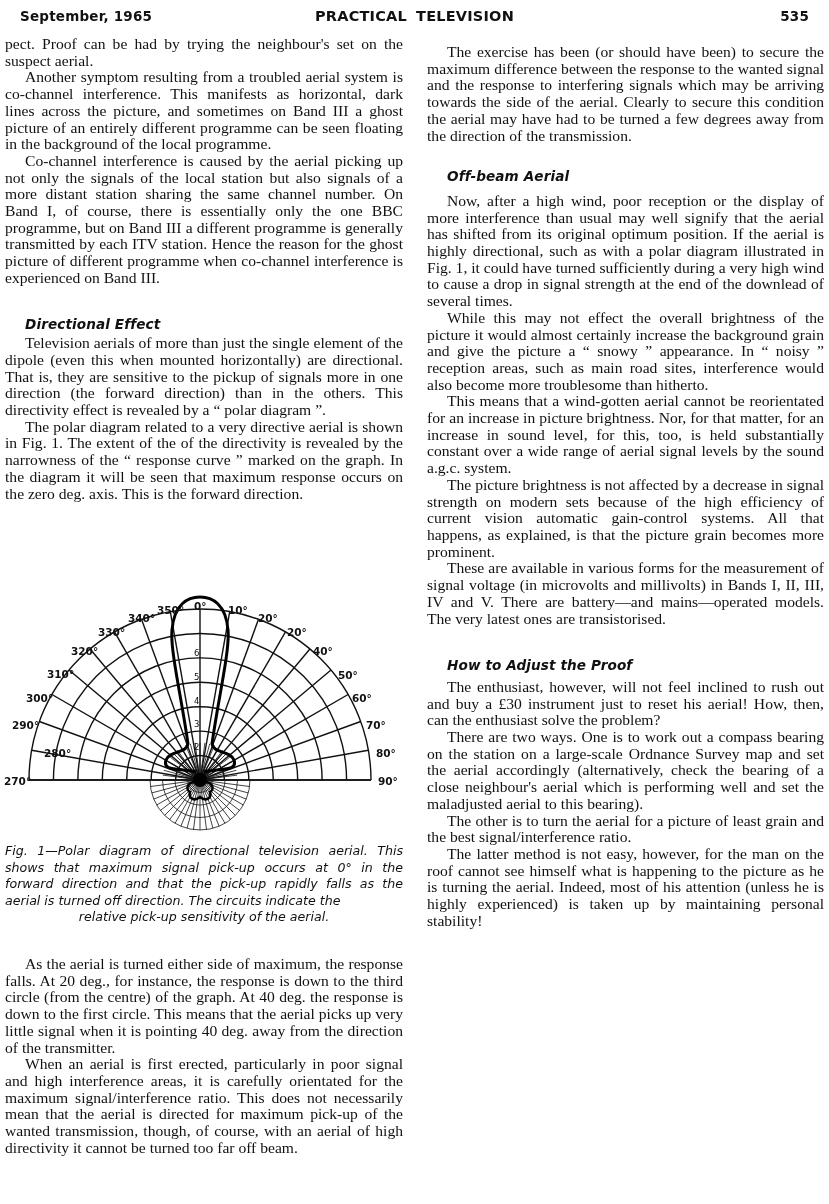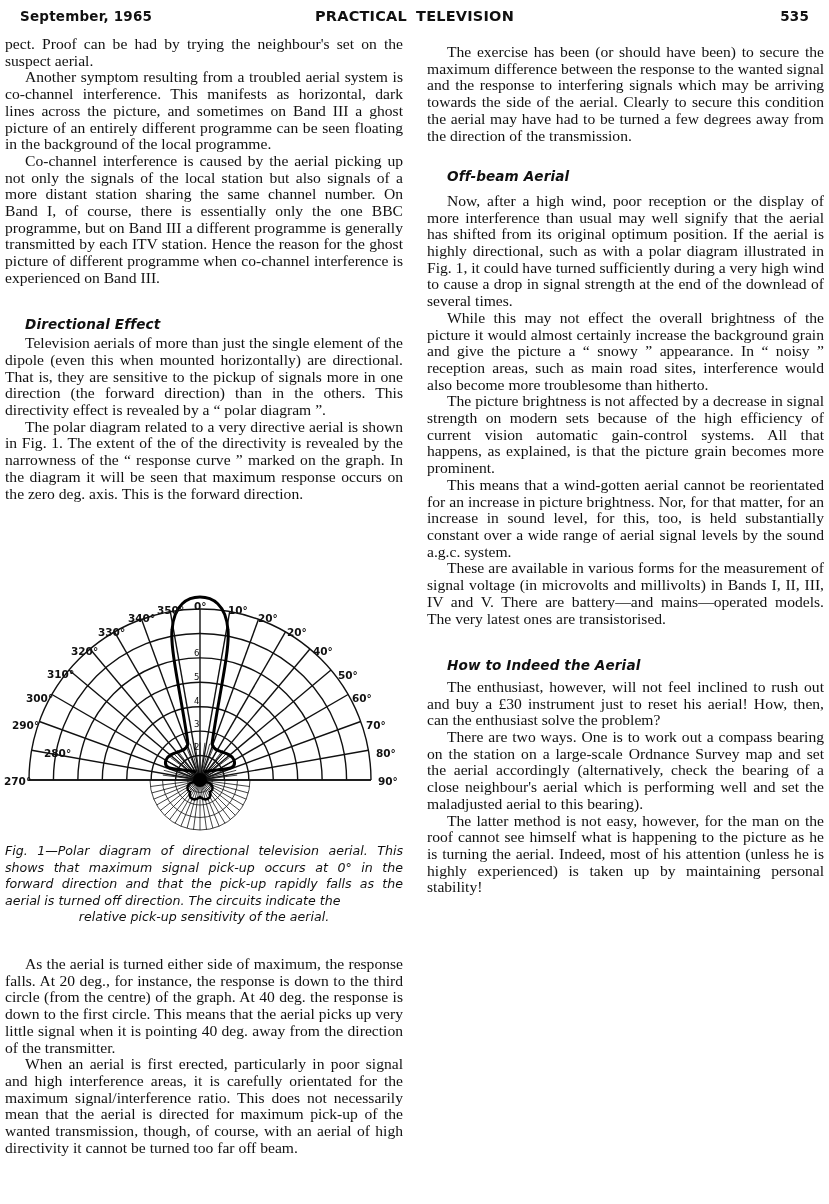--- a/index.html
+++ b/index.html
@@ -191,25 +191,26 @@
 <div class="col col-left" style="top:956px;">
   <p>As the aerial is turned either side of maximum, the response falls. At 20 deg., for instance, the response is down to the third circle (from the centre) of the graph. At 40 deg. the response is down to the first circle. This means that the aerial picks up very little signal when it is pointing 40 deg. away from the direction of the transmitter.</p>
   <p>When an aerial is first erected, particularly in poor signal and high interference areas, it is care­fully orientated for the maximum signal/inter­ference ratio. This does not necessarily mean that the aerial is directed for maximum pick-up of the wanted transmission, though, of course, with an aerial of high directivity it cannot be turned too far off beam.</p>
 </div>
 
 <div class="col col-right">
   <p>The exercise has been (or should have been) to secure the maximum difference between the response to the wanted signal and the response to interfering signals which may be arriving towards the side of the aerial. Clearly to secure this condition the aerial may have had to be turned a few degrees away from the direction of the trans­mission.</p>
   <p class="subhead" style="margin-top:24px; margin-bottom:8px;">Off-beam Aerial</p>
   <p>Now, after a high wind, poor reception or the display of more interference than usual may well signify that the aerial has shifted from its original optimum position. If the aerial is highly directional, such as with a polar diagram illustrated in Fig. 1, it could have turned sufficiently during a very high wind to cause a drop in signal strength at the end of the downlead of several times.</p>
   <p>While this may not effect the overall brightness of the picture it would almost certainly increase the background grain and give the picture a “ snowy ” appearance. In “ noisy ” reception areas, such as main road sites, interference would also become more troublesome than hitherto.</p>
+  <p>This means that a wind-gotten aerial cannot be reorientated for an increase in picture brightness. Nor, for that matter, for an increase in sound level, for this, too, is held substantially constant over a wide range of aerial signal levels by the sound a.g.c. system.</p>
   <p>The picture brightness is not affected by a decrease in signal strength on modern sets because of the high efficiency of current vision automatic gain-control systems. All that happens, as explained, is that the picture grain becomes more prominent.</p>
-  <p>This means that a wind-gotten aerial cannot be reorientated for an increase in picture brightness. Nor, for that matter, for an increase in sound level, for this, too, is held substantially constant over a wide range of aerial signal levels by the sound a.g.c. system.</p>
   <p>These are available in various forms for the measurement of signal voltage (in microvolts and millivolts) in Bands I, II, III, IV and V. There are battery—and mains—operated models. The very latest ones are transistorised.</p>
-  <p class="subhead" style="margin-top:30px; margin-bottom:5px;">How to Indeed the Aerial</p>
+  <p class="subhead" style="margin-top:30px; margin-bottom:5px;">How to Adjust the Proof</p>
   <p>The enthusiast, however, will not feel inclined to rush out and buy a £30 instrument just to reset his aerial! How, then, can the enthusiast solve the problem?</p>
   <p>There are two ways. One is to work out a com­pass bearing on the station on a large-scale Ordnance Survey map and set the aerial accor­dingly (alternatively, check the bearing of a close neighbour's aerial which is performing well and set the maladjusted aerial to this bearing).</p>
+  <p>The other is to turn the aerial for a picture of least grain and the best signal/interference ratio.</p>
   <p>The latter method is not easy, however, for the man on the roof cannot see himself what is happen­ing to the picture as he is turning the aerial. Indeed, most of his attention (unless he is highly experienced) is taken up by maintaining personal stability!</p>
 </div>
 
 <style>
   .lbl { font-family: "DejaVu Sans", "Liberation Sans", sans-serif; font-size: 10.5px; font-weight: bold; color: #111; }
   .rlbl { font-family: "DejaVu Sans", "Liberation Sans", sans-serif; font-size: 8.5px; color: #111; }
 </style>
 
 </body></html>

